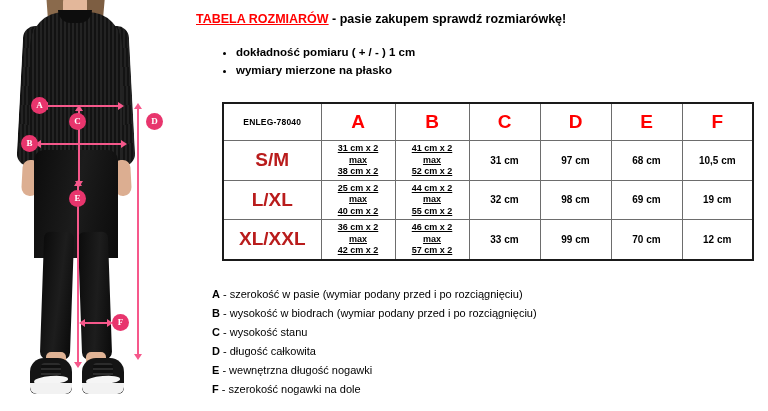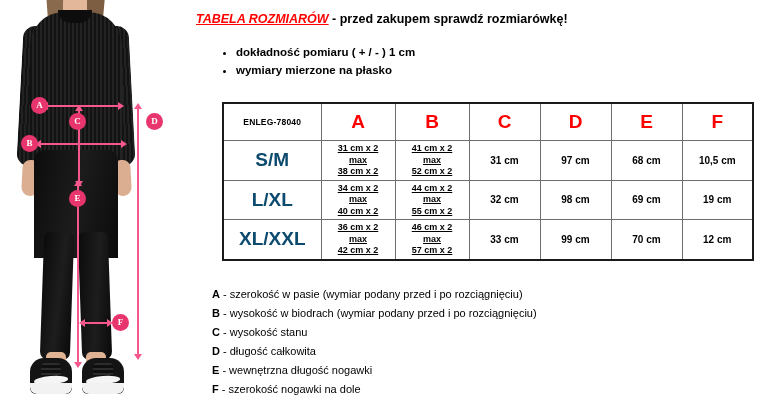--- a/index.html
+++ b/index.html
@@ -279,21 +279,20 @@
     left: 0;
     top: 12px;
     font-size: 12.5px;
     font-weight: bold;
     color: #000000;
     white-space: nowrap;
   }
   .headline .hl-red {
     color: #ff0000;
     text-decoration: underline;
-    font-style: italic;
   }
 
   .bullets {
     position: absolute;
     left: 14px;
     top: 31px;
     margin: 12px;
     padding: 0 0 0 14px;
     list-style: disc;
     font-size: 11.5px;
@@ -334,21 +333,21 @@
     color: #000000;
   }
   .letter-head {
     font-size: 19px;
     font-weight: bold;
     color: #ff0000;
   }
   .size-name {
     font-size: 19px;
     font-weight: bold;
-    color: #0c4a6e;
+    color: #b91c1c;
     white-space: nowrap;
   }
   .range-cell {
     font-size: 9px;
     font-weight: bold;
     line-height: 11.5px;
     white-space: pre-line;
     text-decoration: underline;
   }
   .val-cell {
@@ -422,21 +421,21 @@
 
     <div class="arrow-v" style="left:77px; top:185px; height:178px;"></div>
     <div class="marker" style="left:69px; top:190px;">E</div>
 
     <div class="arrow-h" style="left:84px; top:322px; width:24px;"></div>
     <div class="marker" style="left:112px; top:314px;">F</div>
   </div>
 
   <div class="content">
 
-    <div class="headline"><span class="hl-red">TABELA ROZMIARÓW</span><span> - przed zakupem sprawdź rozmiarówkę!</span></div>
+    <div class="headline"><span class="hl-red">TABELA ROZMIARÓW</span><span> - pasie zakupem sprawdź rozmiarówkę!</span></div>
 
     <ul class="bullets">
       <li>dokładność pomiaru ( + / - ) 1 cm</li>
       <li>wymiary mierzone na płasko</li>
     </ul>
 
     <table class="size-table">
       <colgroup>
         <col class="col-code">
           <col class="col-ab">
@@ -466,21 +465,21 @@
           <td class="range-cell">41 cm x 2
 max
 52 cm x 2</td>
           <td class="val-cell">31 cm</td>
           <td class="val-cell">97 cm</td>
           <td class="val-cell">68 cm</td>
           <td class="val-cell">10,5 cm</td>
         </tr>
         <tr>
           <td class="size-name">L/XL</td>
-          <td class="range-cell">34 cm x 2
+          <td class="range-cell">25 cm x 2
 max
 40 cm x 2</td>
           <td class="range-cell">44 cm x 2
 max
 55 cm x 2</td>
           <td class="val-cell">32 cm</td>
           <td class="val-cell">98 cm</td>
           <td class="val-cell">69 cm</td>
           <td class="val-cell">19 cm</td>
         </tr>

